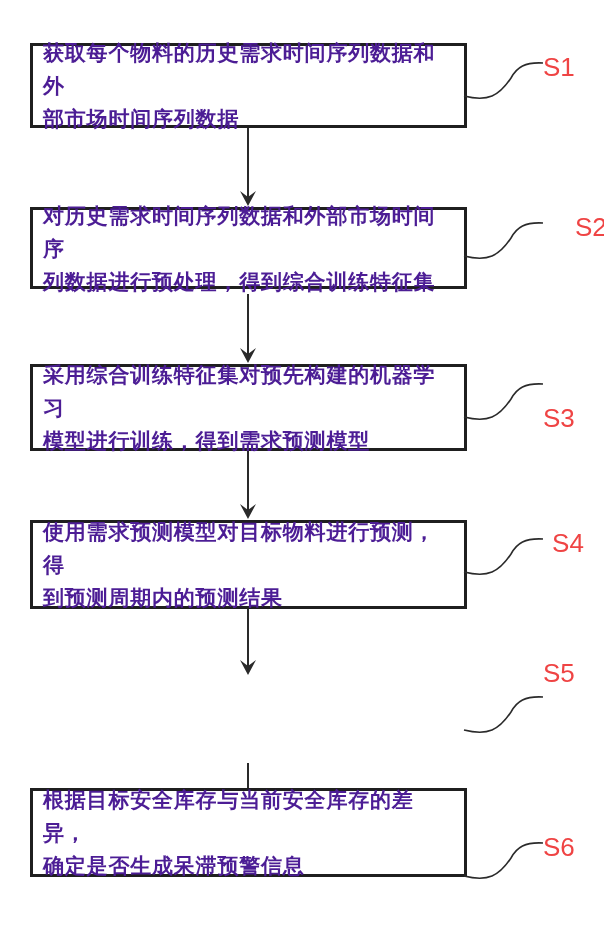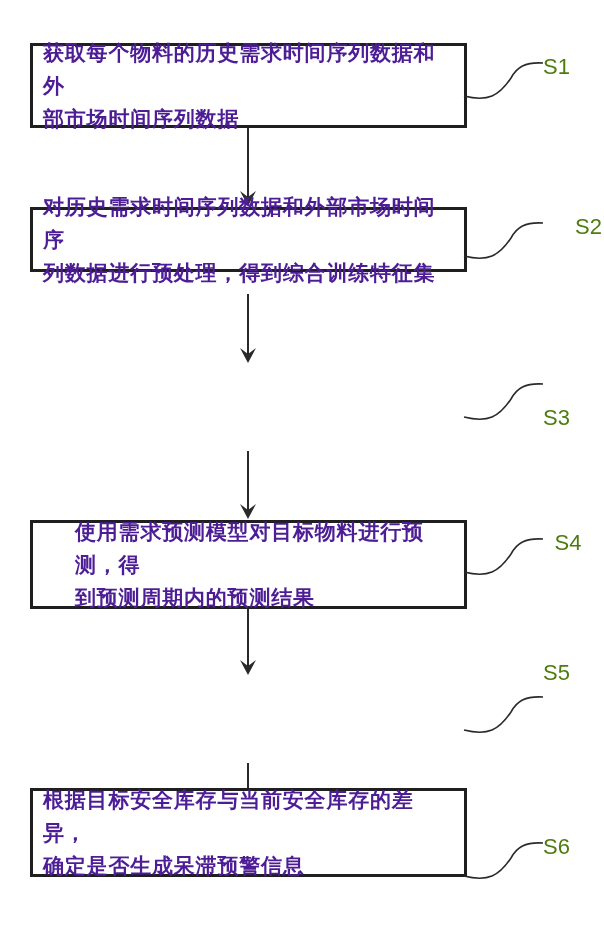--- a/index.html
+++ b/index.html
@@ -32,24 +32,24 @@
     line-height: 33px;
     font-weight: 700;
     letter-spacing: 0.8px;
     color: #4c1d95;
     white-space: pre-line;
   }
   .step-label {
     position: absolute;
     left: 543px;
     width: 50px;
-    font-size: 22px;
+    font-size: 26px;
     line-height: 30px;
     font-weight: 500;
-    color: #4d7c0f;
+    color: #ef4444;
   }
   .leader {
     position: absolute;
     left: 462px;
     width: 83px;
     height: 48px;
   }
   .arrow {
     position: absolute;
     left: 236px;
@@ -67,43 +67,47 @@
   </div>
   <svg class="leader" style="top:52px;" viewBox="0 0 83 48">
     <path d="M2,44 C26,50 37,44 49,26 C55,15 63,10 81,11" stroke="#2a2a2a" stroke-width="1.6" fill="none"></path>
   </svg>
   <div class="step-label" style="top:52px;">S1</div>
   <svg class="arrow" style="top:128px; height:79px;" viewBox="0 0 24 79">
     <line x1="12" y1="0" x2="12" y2="70" stroke="#2a2a2a" stroke-width="2"></line>
     <path d="M12,78 L4,63 L12,69 L20,63 Z" fill="#2a2a2a"></path>
   </svg>
 
-  <div class="step-box" style="top:207px; height:65px;">
+  <div class="step-box" style="top:207px; height:82px;">
     <span class="step-text">对历史需求时间序列数据和外部市场时间序
 列数据进行预处理，得到综合训练特征集</span>
   </div>
   <svg class="leader" style="top:212px;" viewBox="0 0 83 48">
     <path d="M2,44 C26,50 37,44 49,26 C55,15 63,10 81,11" stroke="#2a2a2a" stroke-width="1.6" fill="none"></path>
   </svg>
   <div class="step-label" style="top:212px;margin-left:32px;">S2</div>
   <svg class="arrow" style="top:294px; height:70px;" viewBox="0 0 24 70">
     <line x1="12" y1="0" x2="12" y2="61" stroke="#2a2a2a" stroke-width="2"></line>
     <path d="M12,69 L4,54 L12,60 L20,54 Z" fill="#2a2a2a"></path>
   </svg>
 
+  <div class="step-box" style="top:364px; height:87px;">
+    <span class="step-text">采用综合训练特征集对预先构建的机器学习
+模型进行训练，得到需求预测模型</span>
+  </div>
   <svg class="leader" style="top:373px;" viewBox="0 0 83 48">
     <path d="M2,44 C26,50 37,44 49,26 C55,15 63,10 81,11" stroke="#2a2a2a" stroke-width="1.6" fill="none"></path>
   </svg>
   <div class="step-label" style="top:391px;margin-top:12px;">S3</div>
   <svg class="arrow" style="top:451px; height:69px;" viewBox="0 0 24 69">
     <line x1="12" y1="0" x2="12" y2="60" stroke="#2a2a2a" stroke-width="2"></line>
     <path d="M12,68 L4,53 L12,59 L20,53 Z" fill="#2a2a2a"></path>
   </svg>
 
-  <div class="step-box" style="top:520px; height:89px;padding-left:32px;">
+  <div class="step-box" style="top:520px; height:89px;">
     <span class="step-text">使用需求预测模型对目标物料进行预测，得
 到预测周期内的预测结果</span>
   </div>
   <svg class="leader" style="top:528px;" viewBox="0 0 83 48">
     <path d="M2,44 C26,50 37,44 49,26 C55,15 63,10 81,11" stroke="#2a2a2a" stroke-width="1.6" fill="none"></path>
   </svg>
   <div class="step-label" style="top:528px;text-align:center;">S4</div>
   <svg class="arrow" style="top:609px; height:67px;" viewBox="0 0 24 67">
     <line x1="12" y1="0" x2="12" y2="58" stroke="#2a2a2a" stroke-width="2"></line>
     <path d="M12,66 L4,51 L12,57 L20,51 Z" fill="#2a2a2a"></path>

